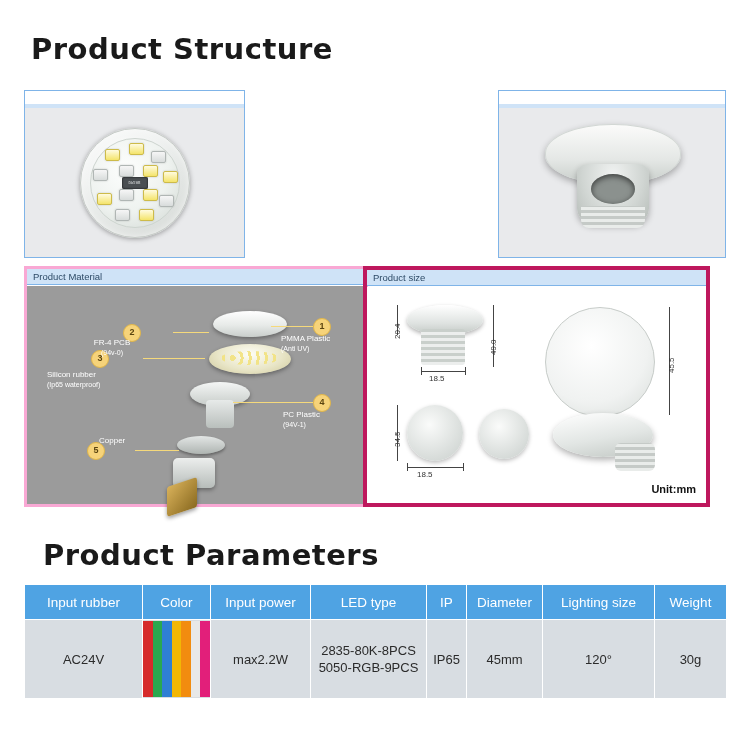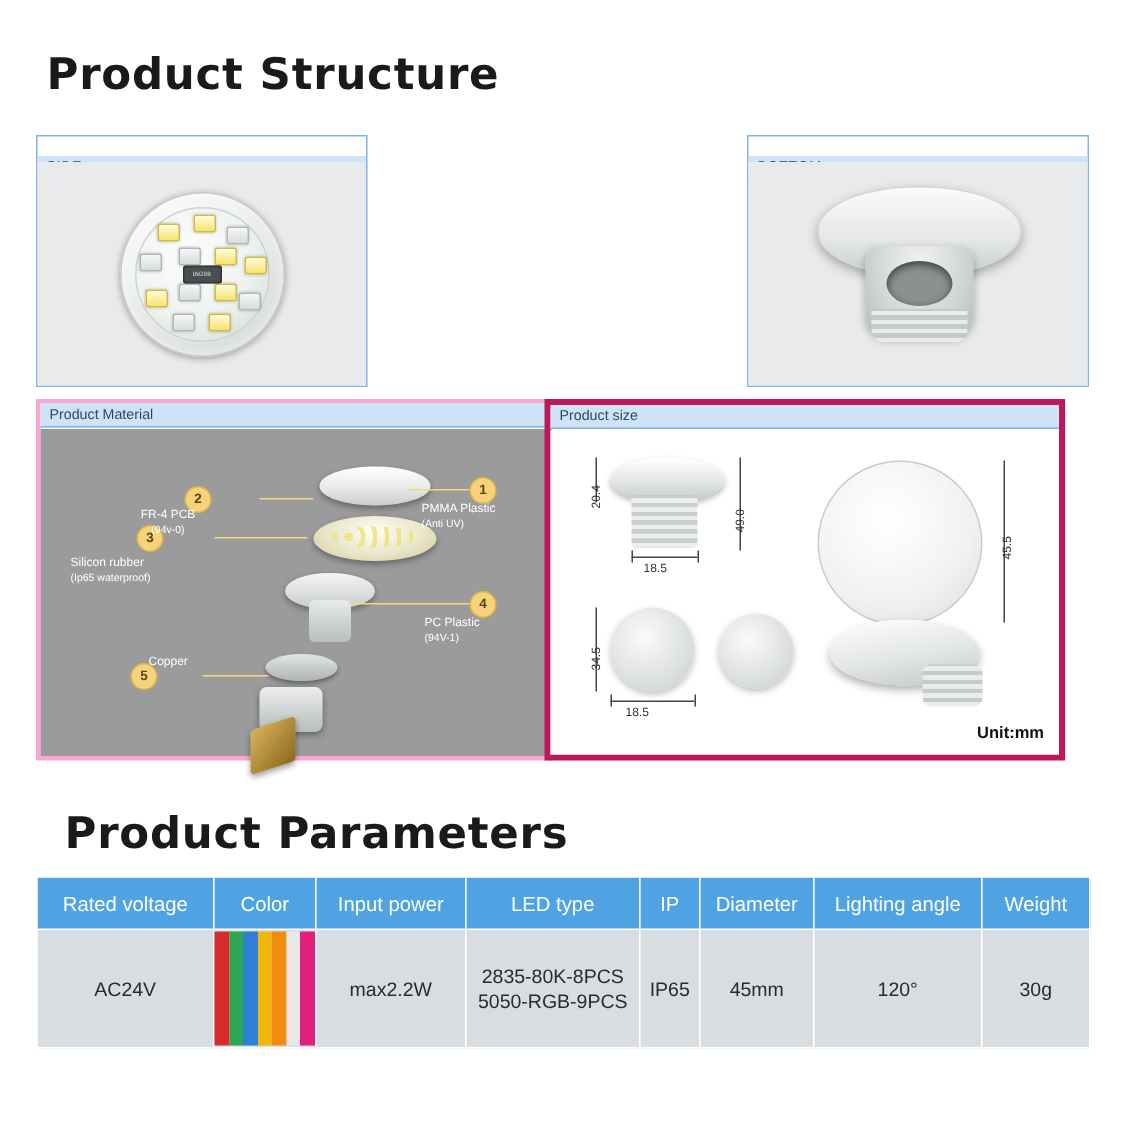--- a/index.html
+++ b/index.html
@@ -425,27 +425,27 @@
         <col style="width:68px">
         <col style="width:100px">
       <col style="width:116px">
         <col style="width:40px">
         <col style="width:76px">
       <col style="width:112px">
         <col style="width:72px">
     </colgroup>
     <thead>
       <tr>
-        <th>Rated voltage</th>
+        <th>Input rubber</th>
         <th>Color</th>
         <th>Input power</th>
         <th>LED type</th>
         <th>IP</th>
         <th>Diameter</th>
-        <th>Lighting angle</th>
+        <th>Lighting size</th>
         <th>Weight</th>
       </tr>
     </thead>
     <tbody>
       <tr>
         <td>AC24V</td>
         <td class="color-cell">
           <div class="swatches" id="swatches">
               <i style="background: rgb(214, 43, 43);"></i>
               <i style="background: rgb(42, 168, 79);"></i>

